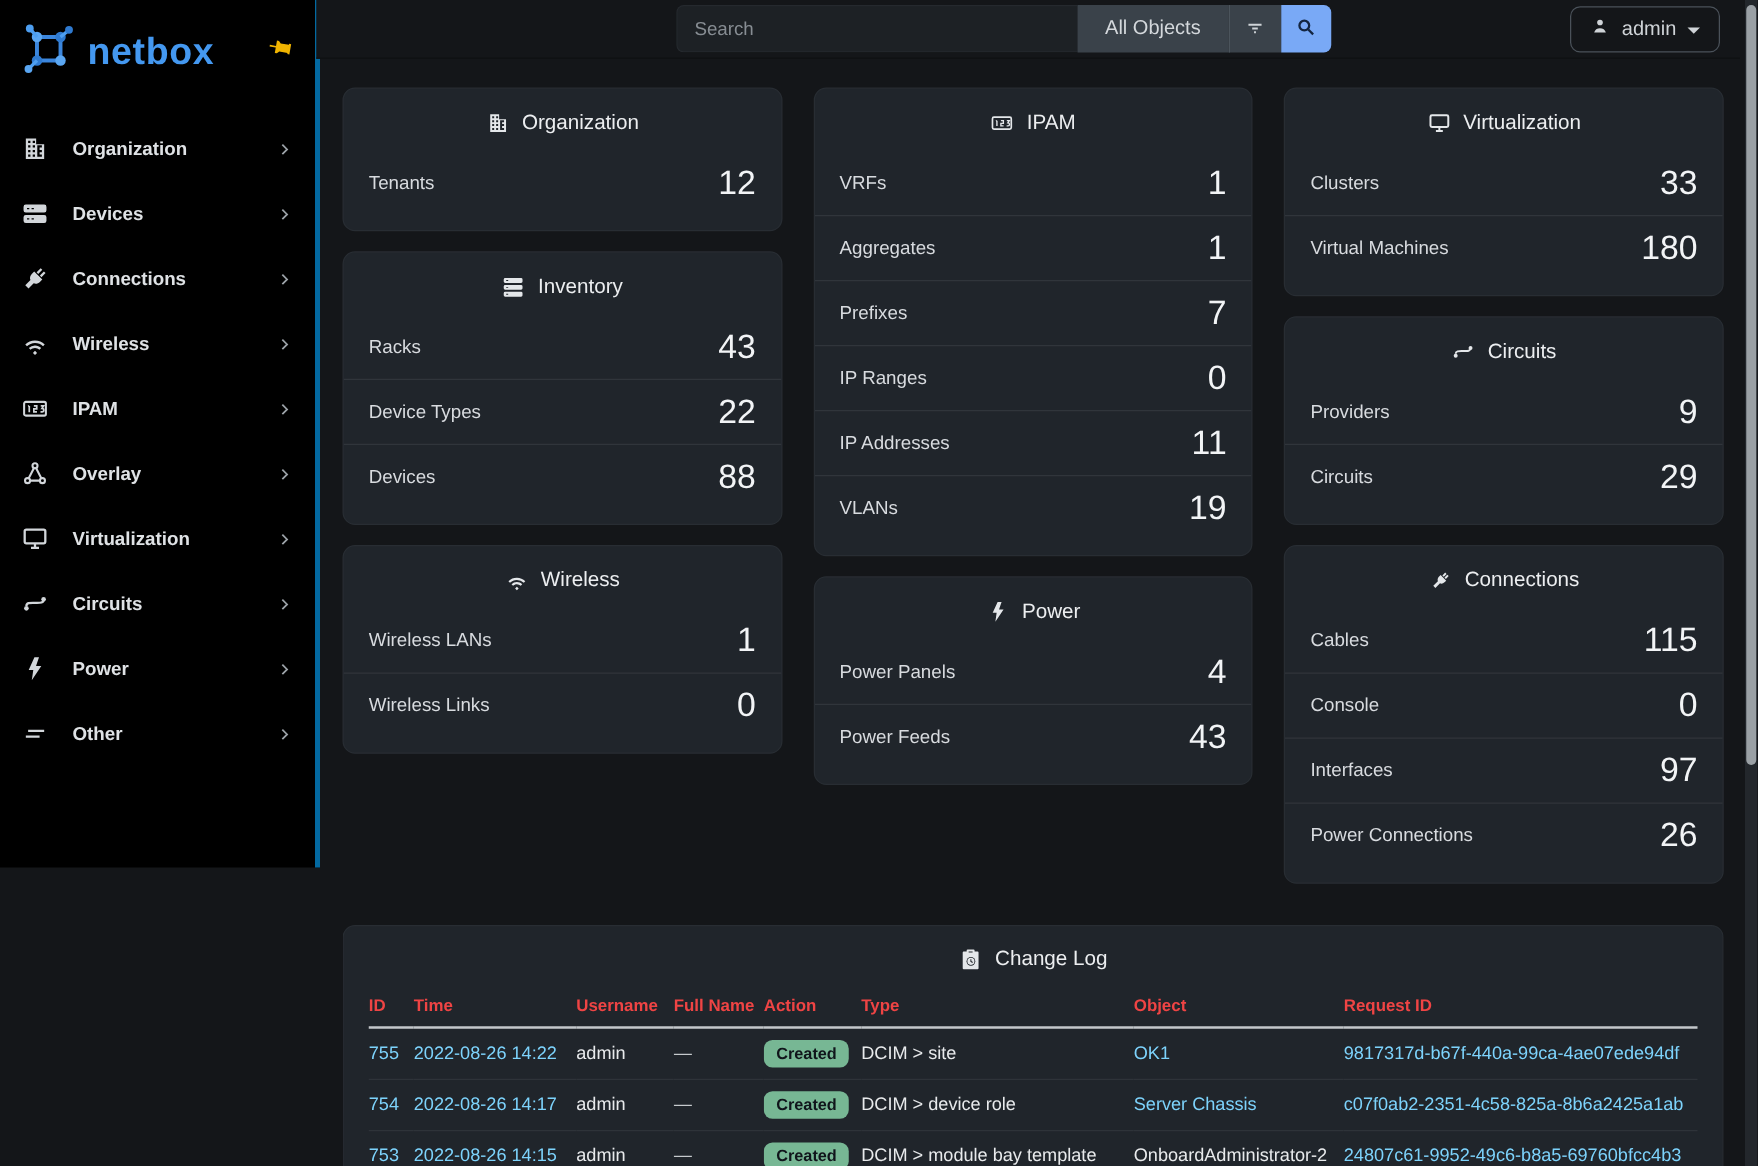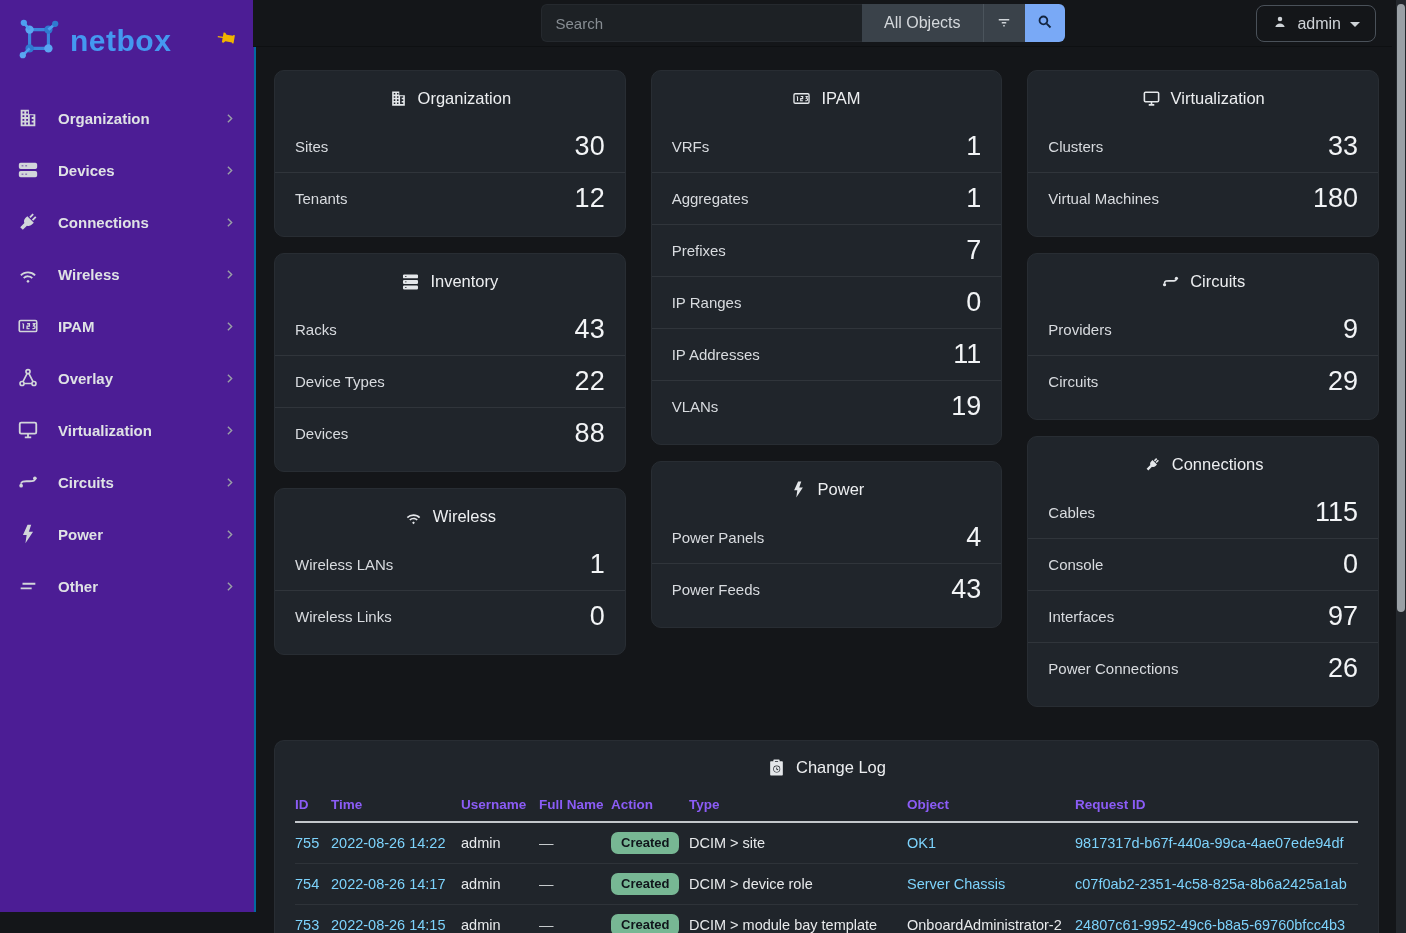--- a/index.html
+++ b/index.html
@@ -6,22 +6,22 @@
   html,body { width:1406px; height:933px; }
   body {
     position: relative;
     background: #141619;
     overflow: hidden;
     font-family: "Liberation Sans", sans-serif;
     color: #e9ecef;
   }
   
   .sidebar {
-    position: absolute; left:0; top:0; width:256px; height:912px;
-    background:#4c1d95; border-right:2px solid #0369a1;
+    position: absolute; left:0; top:0; width:256px; height:694px;
+    background:#000000; border-right:4px solid #0369a1;
   }
   .logo-row { display:flex; align-items:center; padding:16px 16px 14px 16px; position:relative; }
   .logo-text { font-size:30px; font-weight:600; color:#4498f0; margin-left:8px; letter-spacing:.5px; }
   .pin-btn { position:absolute; right:18px; top:28px; width:20px; height:20px; cursor:pointer; }
   .nav { padding-top:12px; }
   .nav-item { display:flex; align-items:center; height:52px; padding:0 18px 0 16px; cursor:pointer; color:#dfe2e5; }
   .nav-icon { width:24px; height:24px; color:#d2d6da; flex:0 0 24px; display:flex; align-items:center; justify-content:center; }
   .nav-icon svg { width:22px; height:22px; }
   .nav-label { margin-left:18px; font-size:15px; font-weight:700; flex:1; }
   .nav-chevron { color:#9aa0a6; display:flex; }
@@ -78,21 +78,21 @@
   .cvalue { font-size:27px; color:#f2f4f6; cursor:pointer; }
 
   
   .changelog {
     margin-top:33px; background:#20252b; border:1px solid #282d33; border-bottom:none;
     border-radius:10px 10px 0 0; padding:0 20px 0 20px; min-height:220px;
   }
   .changelog .card-title { padding:17px 0 14px; }
   table { width:100%; border-collapse:collapse; table-layout:fixed; }
   thead th {
-    text-align:left; font-size:13.5px; font-weight:700; color:#8b5cf6;
+    text-align:left; font-size:13.5px; font-weight:700; color:#ef4444;
     padding:6px 8px 9px 0; border-bottom:2px solid #c3c7cb; white-space:nowrap;
   }
   tbody td {
     font-size:14.5px; padding:9px 8px 9px 0; border-bottom:1px solid #2e3339;
     white-space:nowrap; overflow:hidden; color:#e8eaec;
   }
   .c-id{width:36px} .c-time{width:130px} .c-user{width:78px} .c-full{width:72px}
   .c-action{width:78px} .c-type{width:218px} .c-obj{width:168px}
   a.link { color:#7dd3fc; text-decoration:none; cursor:pointer; }
   .muted { color:#c6cacd; }
@@ -310,24 +310,20 @@
   <div class="grid">
 
     <div class="col">
       <section class="card">
         <div class="card-title">
           <svg viewBox="0 0 24 24">
               <path fill="currentColor" d="M4 21V3h9v5h7v13H4zm2-2h2v-2H6v2zm0-4h2v-2H6v2zm0-4h2V9H6v2zm0-4h2V5H6v2zm4 12h2v-2h-2v2zm0-4h2v-2h-2v2zm0-4h2V9h-2v2zm0-4h2V5h-2v2zm4 12h4v-2h-2v-2h2v-2h-2v-2h2v-2h-4v10z"></path>
             </svg>
           <span>Organization</span>
         </div>
-        <div class="crow">
-            <span class="clabel">Sites</span>
-            <span class="cvalue">30</span>
-          </div>
         <div class="crow">
             <span class="clabel">Tenants</span>
             <span class="cvalue">12</span>
           </div>
       </section>
 
       <section class="card">
         <div class="card-title">
           <svg viewBox="0 0 24 24">
               <path fill="currentColor" d="M4 3h16a1.5 1.5 0 0 1 1.5 1.5v2A1.5 1.5 0 0 1 20 8H4a1.5 1.5 0 0 1-1.5-1.5v-2A1.5 1.5 0 0 1 4 3zm1 2v1h2V5H5zm-1 5h16a1.5 1.5 0 0 1 1.5 1.5v2A1.5 1.5 0 0 1 20 15H4a1.5 1.5 0 0 1-1.5-1.5v-2A1.5 1.5 0 0 1 4 10zm1 2v1h2v-1H5zm-1 5h16a1.5 1.5 0 0 1 1.5 1.5v2A1.5 1.5 0 0 1 20 22H4a1.5 1.5 0 0 1-1.5-1.5v-2A1.5 1.5 0 0 1 4 17zm1 2v1h2v-1H5z"></path>

